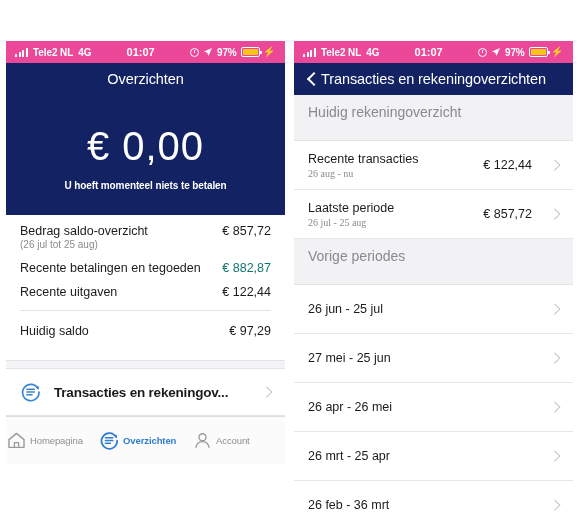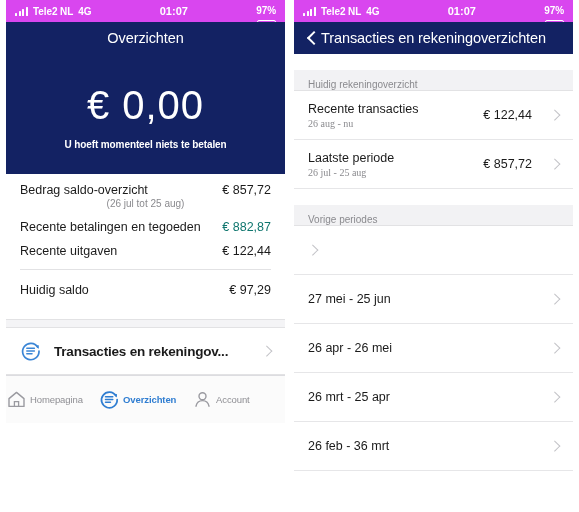--- a/index.html
+++ b/index.html
@@ -18,32 +18,33 @@
     background: #ffffff;
     overflow: hidden;
   }
   .panel-left  { width: 279px; margin-left: 6px; }
   .panel-gap   { width: 9px; background:#ffffff; }
   .panel-right { width: 279px; }
 
   
   .statusbar {
     height: 22px;
-    background: #d946ef;
+    background: #ec4899;
     display: flex;
     align-items: center;
     padding: 0 9px;
     color: #ffffff;
     font-size: 10.5px;
     font-weight: bold;
     letter-spacing: -0.1px;
+    margin-top: 41px;
   }
   .sb-left { display:flex; align-items:center; gap:5px; }
   .sb-center { flex:1; text-align:center; font-size:11px; font-weight:bold; letter-spacing:0px;}
-  .sb-right { display:flex; align-items:center; gap:4px;flex-direction:column; }
+  .sb-right { display:flex; align-items:center; gap:4px; }
   .signal { display:inline-flex; align-items:flex-end; gap:1.3px; height:9px; }
   .signal i { display:block; width:2.3px; background:#fff; border-radius:0.5px; }
   .signal i:nth-child(1){height:3px;}
   .signal i:nth-child(2){height:5px;}
   .signal i:nth-child(3){height:7px;}
   .signal i:nth-child(4){height:9px;}
   .carrier { font-size:10px; font-weight:bold; }
   .netlabel { font-size:10px; font-weight:bold; }
   .alarm-ic { width:9px; height:9px; border:1.2px solid #fff; border-radius:50%; position:relative; }
   .alarm-ic::after{ content:""; position:absolute; left:3.4px; top:1.6px; width:1px; height:3px; background:#fff;}
@@ -91,21 +92,21 @@
 
   
   .summary { padding: 0 14px; background:#fff; }
   .sum-row {
     display:flex; align-items:baseline; justify-content:space-between;
     padding: 9px 0 1px;
   }
   .sum-label { font-size:12.5px; color:#1b1b1b; }
   .sum-value { font-size:12.5px; color:#1b1b1b; white-space:nowrap; }
   .sum-value.green { color:#0f766e; }
-  .sum-sub { font-size:10px; color:#8a8a8e; padding-bottom:2px;text-align:center; }
+  .sum-sub { font-size:10px; color:#8a8a8e; padding-bottom:2px; }
   .sum-divider { height:1px; background:#e2e2e4; margin: 10px 0 0; }
   .sum-row.total { padding-top: 13px; padding-bottom: 10px;}
 
   .block-gap { height: 9px; background:#f4f4f6; border-top:1px solid #e2e2e4; border-bottom:1px solid #e2e2e4; margin-top:12px;}
 
   
   .linkrow {
     display:flex; align-items:center; gap:12px;
     padding: 12px 14px; background:#ffffff;
     border-bottom: 1px solid #e2e2e4;
@@ -128,24 +129,23 @@
     display:flex; align-items:center;
   }
   .tab { flex:1; display:flex; align-items:center; gap:3px; }
   .tab-label { font-size:9.5px; color:#8e8e93; letter-spacing:-0.1px;}
   .tab.active .tab-label { color:#2f7dd1; font-weight:bold; }
   .tab-ic { width:21px; height:21px; position:relative; }
 
   
   .sect-head {
     background:#f2f2f4;
-    padding: 9px 14px 0;
-    font-size:10px; color:#8a8a8e;
+    padding: 9px 14px 20px;
+    font-size:14px; color:#8a8a8e;
     border-bottom:1px solid #e2e2e4;
-    margin-top:16px;
   }
   .list-row {
     display:flex; align-items:center;
     padding: 10px 14px 10px;
     background:#ffffff;
     border-bottom:1px solid #e6e6e8;
     min-height: 49px;
   }
   .lr-main { flex:1; display:flex; flex-direction:column; gap:2px; }
   .lr-title { font-size:12.5px; color:#1b1b1b; }
@@ -323,20 +323,23 @@
         <span class="lr-title">Laatste periode</span>
         <span class="lr-sub">26 jul - 25 aug</span>
       </span>
       <span class="lr-amount">€ 857,72</span>
       <span class="chev"></span>
     </div>
 
     <div class="sect-head">Vorige periodes</div>
 
     <div class="list-row lr-period">
+      <span class="lr-main">
+          <span class="lr-title">26 jun - 25 jul</span>
+        </span>
       <span class="chev"></span>
     </div>
     <div class="list-row lr-period">
       <span class="lr-main">
           <span class="lr-title">27 mei - 25 jun</span>
         </span>
       <span class="chev"></span>
     </div>
     <div class="list-row lr-period">
       <span class="lr-main">

